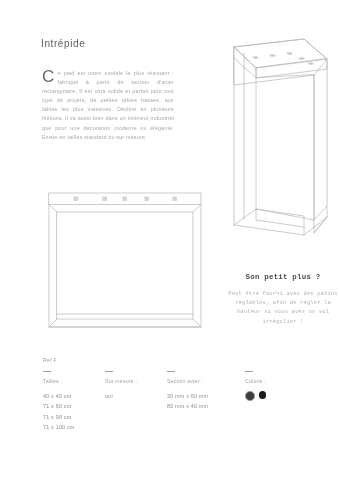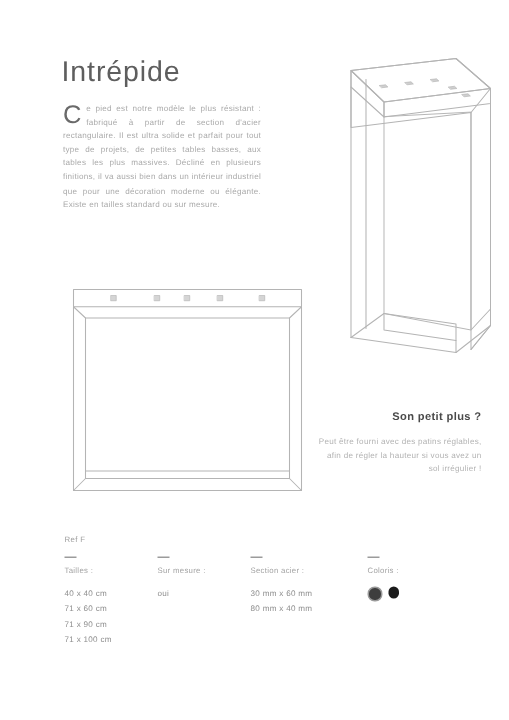--- a/index.html
+++ b/index.html
@@ -21,21 +21,21 @@
     position: absolute;
     inset: 0;
     background: #ffffff;
   }
 
   
   .title {
     position: absolute;
     left: 41px;
     top: 38px;
-    font-size: 19px;
+    font-size: 10px;
     font-weight: 400;
     letter-spacing: 0.6px;
     color: #5e5e5e;
   }
 
   
   .intro {
     position: absolute;
     left: 42px;
     top: 69px;
@@ -72,24 +72,25 @@
     left: 226px;
     top: 37px;
     width: 110px;
     height: 200px;
   }
   .persp-view svg { display: block; }
 
   
   .plus-block {
     position: absolute;
-    right: 18px;
+    right: 1px;
     top: 273px;
     width: 110px;
-    text-align: right;
+    text-align: center;
+    font-family: Liberation Mono, monospace;
   }
   .plus-title {
     font-size: 7.4px;
     font-weight: bold;
     color: #4a4a4a;
     letter-spacing: 0.25px;
     margin-bottom: 9px;
   }
   .plus-text {
     font-size: 5.4px;

